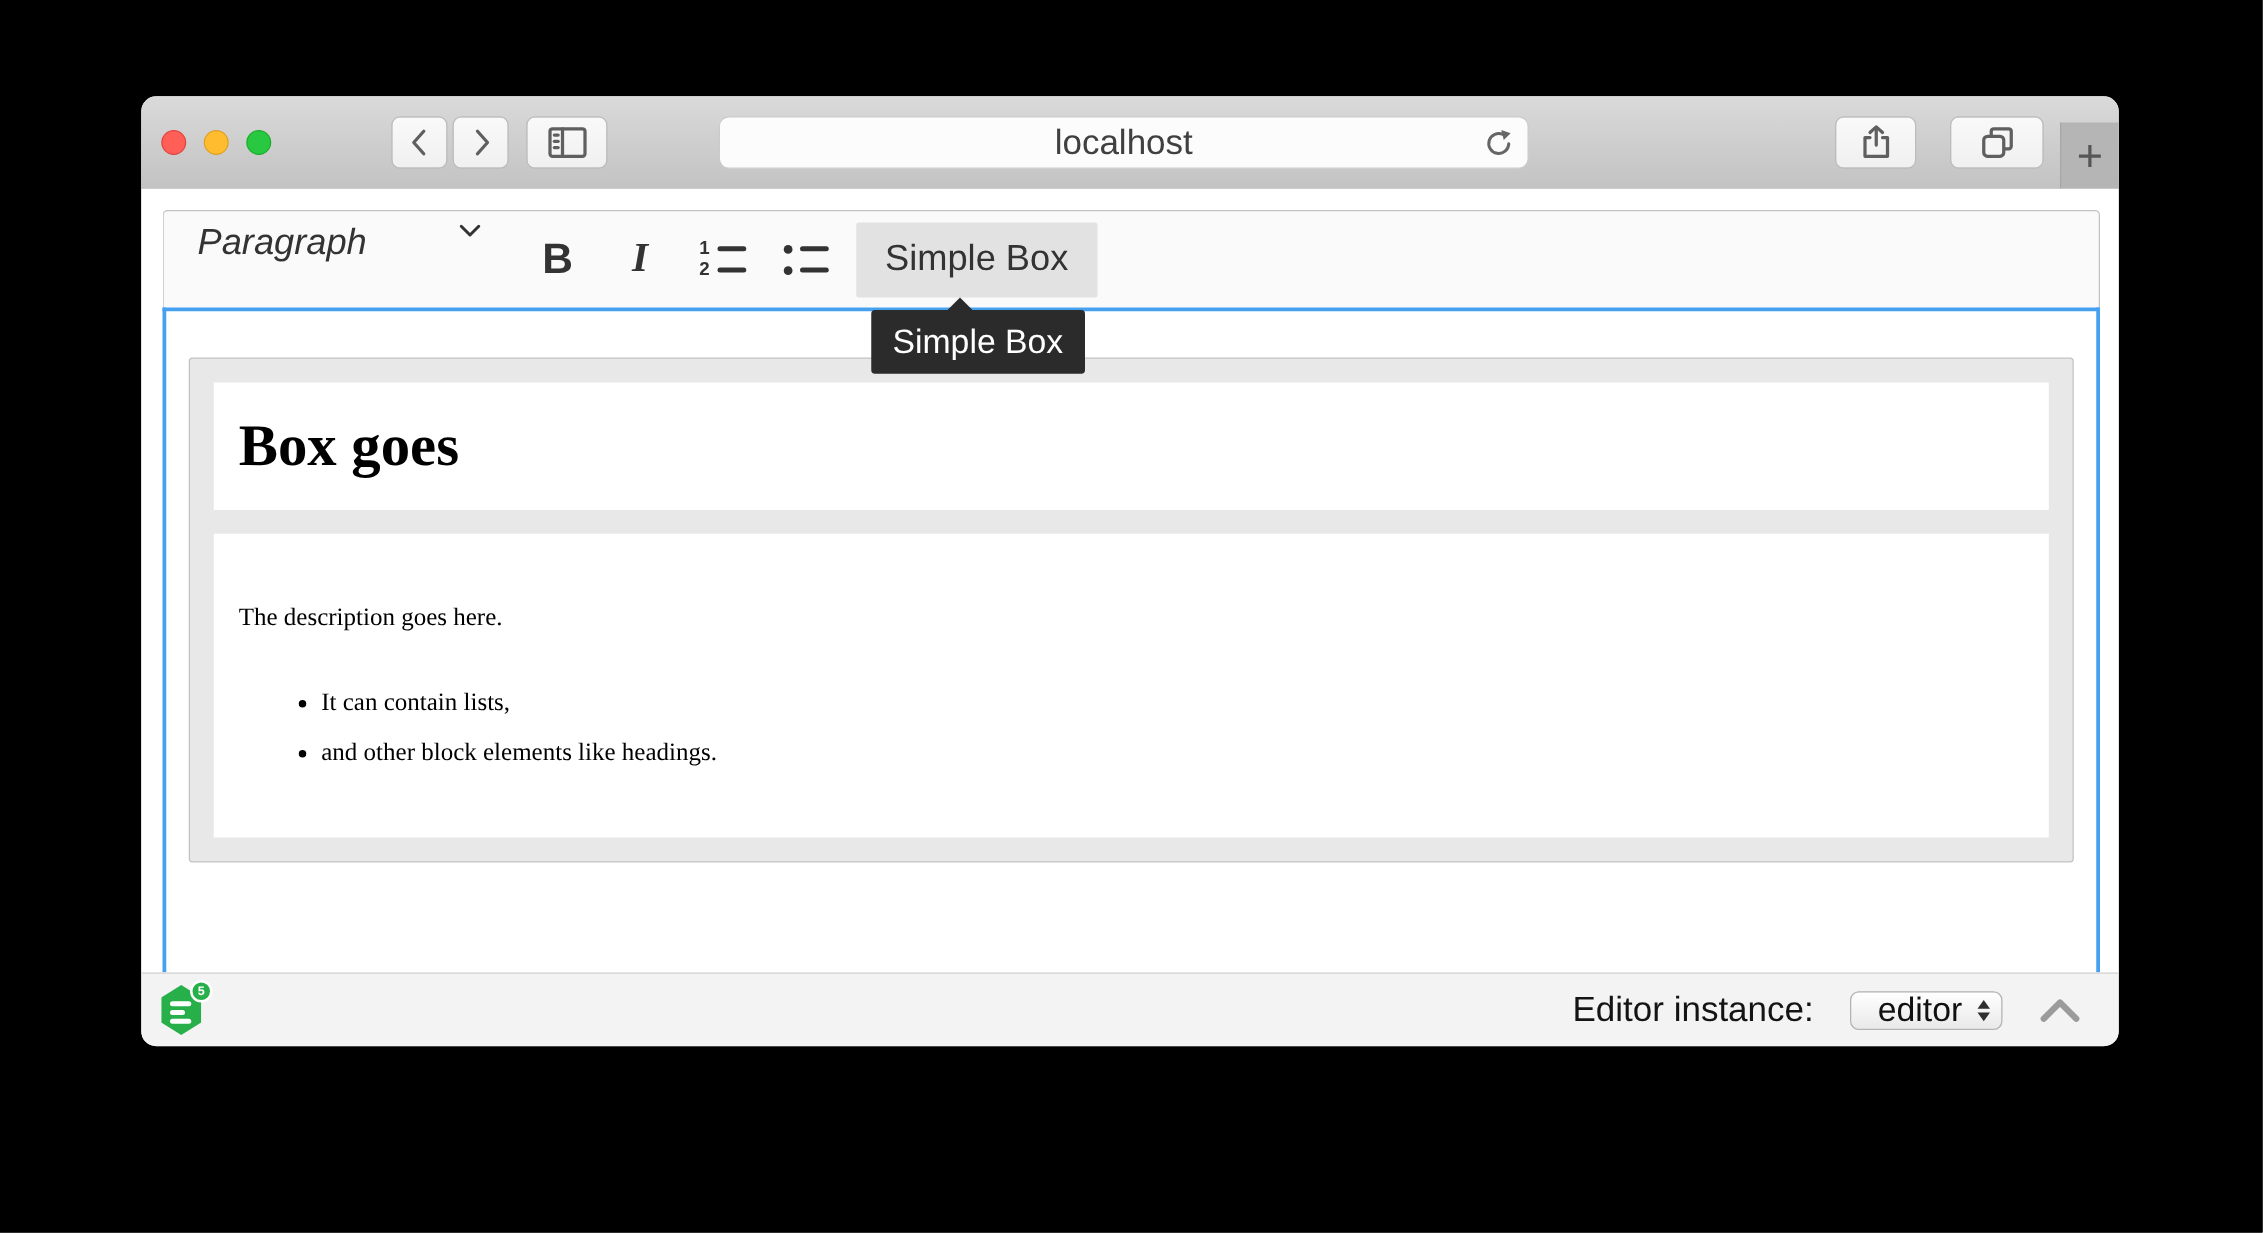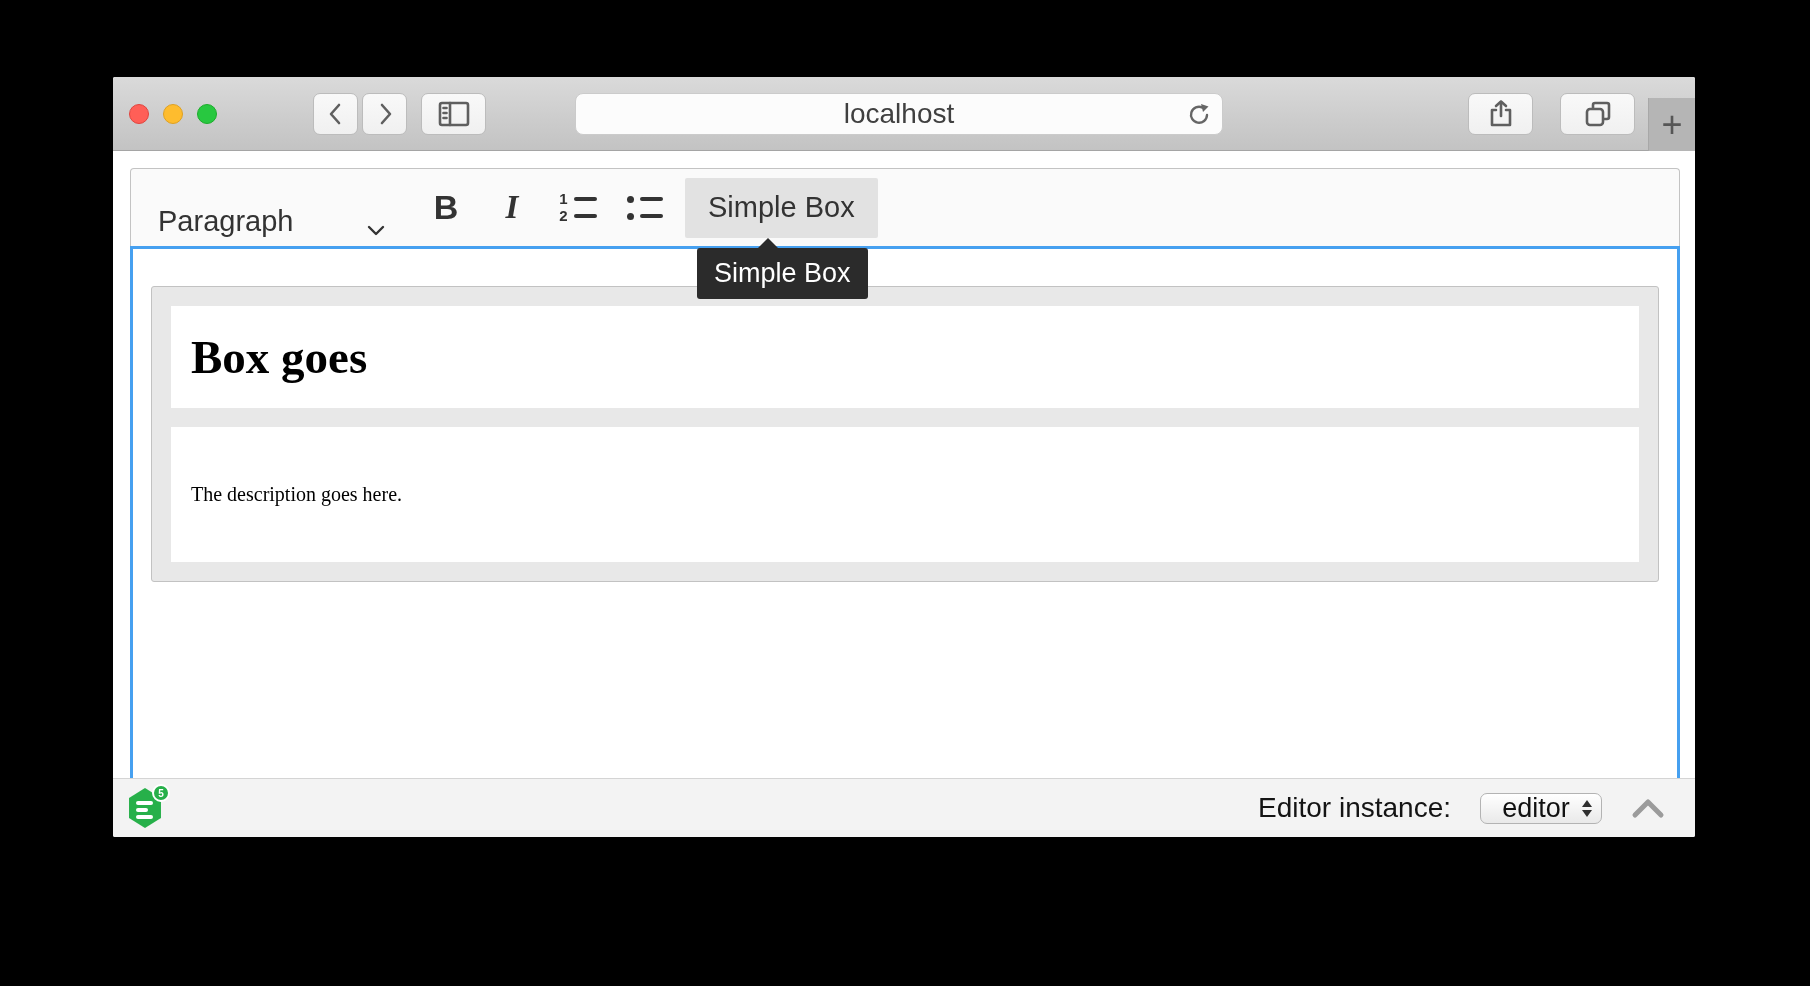--- a/index.html
+++ b/index.html
@@ -2,21 +2,21 @@
 <html><head>
 <meta charset="utf-8">
 <style>
   * { margin:0; padding:0; box-sizing:border-box; }
   html,body { background:#000; }
   .stage { position:relative; width:1810px; height:986px; background:#000; overflow:hidden;
            font-family:"Liberation Sans", sans-serif; }
 
   
   .window { position:absolute; left:113px; top:77px; width:1582px; height:760px;
-            border-radius:2px; overflow:hidden; background:#fff; }
+            border-radius:12px; overflow:hidden; background:#fff; }
 
   
   .chrome { position:relative; height:74px;
             background:linear-gradient(#dadada, #cdcdcd 55%, #c3c3c3);
             border-bottom:1px solid #a5a5a5; display:flex; align-items:center; }
   .traffic { display:flex; gap:14px; margin-left:16px; }
   .light { width:20px; height:20px; border-radius:50%; }
   .light.red    { background:#ff5f57; border:1px solid #e0443e; }
   .light.yellow { background:#febc2e; border:1px solid #dea123; }
   .light.green  { background:#28c840; border:1px solid #1dad2b; }
@@ -42,22 +42,22 @@
                   display:flex; align-items:center; justify-content:center; }
   .newtab-strip span { font-size:36px; font-weight:300; color:#565656; line-height:1; }
 
   
   .page { position:relative; height:627px; background:#fff; }
 
   
   .ck-toolbar { position:absolute; left:17px; right:15px; top:17px; height:78px;
                 background:#fafafa; border:1px solid #c3c3c3; border-bottom:none;
                 border-radius:4px 4px 0 0; display:flex; align-items:center; padding-left:17px; }
-  .ck-dropdown { width:253px; height:60px; display:flex; align-items:flex-end;
-                 justify-content:space-between; padding:0 14px 0 10px; border-radius:2px; cursor:default; }
+  .ck-dropdown { width:253px; height:60px; display:flex; align-items:flex-start;
+                 justify-content:space-between; padding:0 14px 0 10px; border-radius:2px; cursor:default;font-style:italic; }
   .ck-dropdown .dd-label { font-size:29px; color:#333; }
   .ck-btn { height:56px; display:flex; align-items:center; justify-content:center;
             border-radius:2px; border:none; background:transparent; }
   .ck-btn.icon-btn { width:42px; margin-left:24px; }
   .glyph-b { font-size:34px; font-weight:800; color:#333; font-family:"Liberation Sans",sans-serif; }
   .glyph-i { font-size:33px; font-weight:600; font-style:italic; color:#333;
              font-family:"Liberation Serif",serif; }
   .list-icon { display:flex; flex-direction:column; gap:9px; }
   .list-row { display:flex; align-items:center; gap:6px; height:8px; }
   .list-num { font-size:15px; font-weight:700; color:#333; line-height:8px; width:9px; text-align:center; }
@@ -224,20 +224,24 @@
 
         <button class="ck-btn simple-box-btn">Simple Box</button>
       </div>
 
       <div class="ck-editable">
 
         <div class="simple-box">
           <h2 class="sb-title">Box goes</h2>
           <div class="sb-desc">
             <p>The description goes here.</p>
+            <ul>
+              <li>It can contain lists,</li>
+              <li>and other block elements like headings.</li>
+            </ul>
           </div>
         </div>
       </div>
 
       <div class="tooltip">
         <div class="tip-arrow"></div>
         <span class="tip-text">Simple Box</span>
       </div>
     </div>
 

